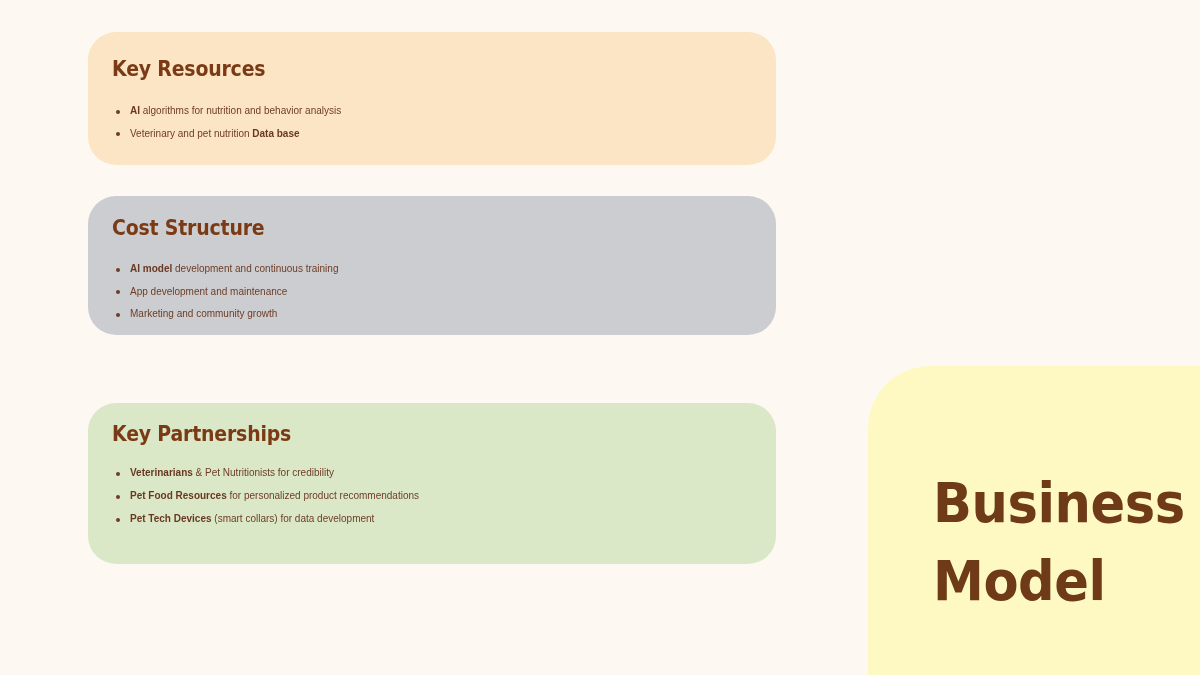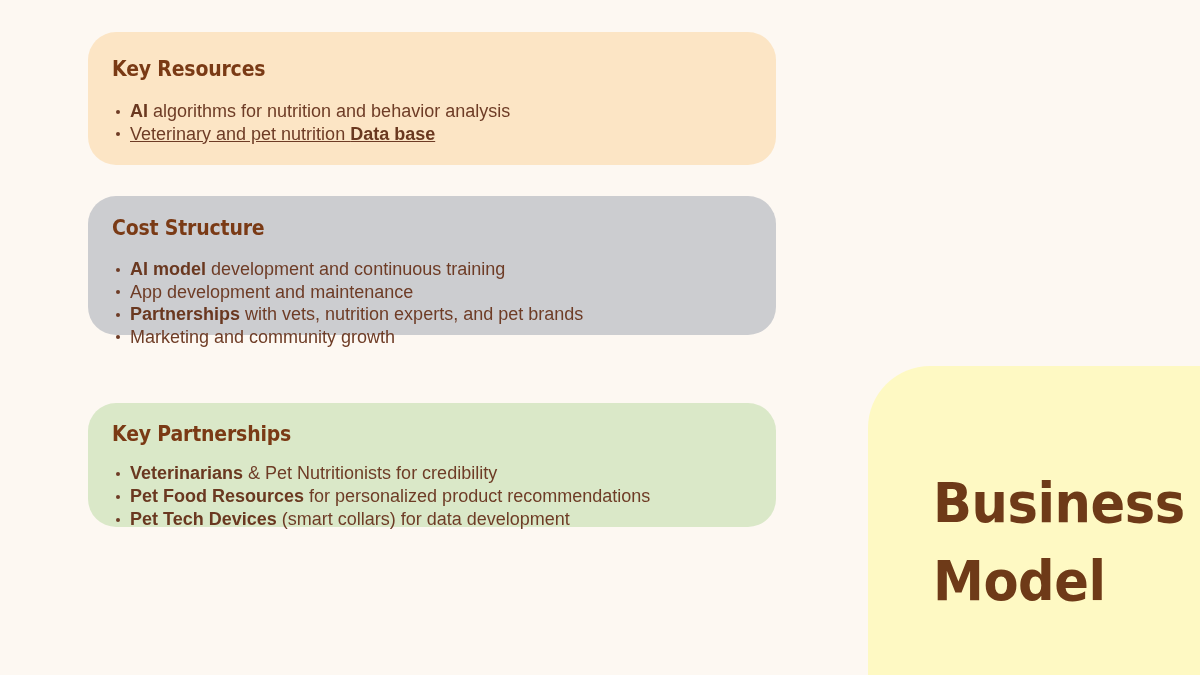--- a/index.html
+++ b/index.html
@@ -47,21 +47,21 @@
   .card {
     position: absolute;
     left: 88px;
     width: 688px;
     border-radius: 28px;
     padding: 0;
   }
 
   .card-peach  { top: 32px;  height: 133px; background: #FCE5C5; }
   .card-gray   { top: 196px; height: 139px; background: #CCCDD0; }
-  .card-green  { top: 403px; height: 124px; background: #DAE8C8; padding-left: 48px; }
+  .card-green  { top: 403px; height: 161px; background: #DAE8C8; padding-left: 48px; }
 
   .card-title {
     color: #7A3A15;
     font-family: "DejaVu Sans", sans-serif;
     font-weight: 700;
     font-size: 21px;
     line-height: 24px;
     letter-spacing: -0.2px;
     transform: scaleX(0.9);
     transform-origin: left top;
@@ -81,30 +81,30 @@
   }
 
   .card-peach .bullet-list { top: 68px; }
   .card-gray  .bullet-list { top: 62px; }
   .card-green .bullet-list { top: 59px; }
 
   .bullet-list li {
     position: relative;
     padding-left: 18px;
     color: #6E3C26;
-    font-size: 18px;
+    font-size: 10px;
     line-height: 22.5px;
     font-weight: 400;
   }
 
   .card-gray .bullet-list li  { margin-bottom: 0.3px; line-height: 22.5px; }
 
   .bullet-list li + li { margin-top: 0px; }
 
-  .card-peach .bullet-list li + li { margin-top: 0px; text-decoration: underline; }
+  .card-peach .bullet-list li + li { margin-top: 0px; }
   .card-gray  .bullet-list li + li { margin-top: 0px; }
   .card-green .bullet-list li + li { margin-top: 0.5px; }
 
   .bullet-list li::before {
     content: "";
     position: absolute;
     left: 4px;
     top: 9.5px;
     width: 4px;
     height: 4px;
@@ -130,21 +130,20 @@
     <li><span class="bold">AI</span><span> algorithms for nutrition and behavior analysis</span></li>
     <li><span>Veterinary and pet nutrition </span><span class="bold">Data base</span></li>
   </ul>
 </section>
 
 <section class="card card-gray">
   <h2 class="card-title">Cost Structure</h2>
   <ul class="bullet-list spaced-list">
     <li><span class="bold">AI model</span><span> development and continuous training</span></li>
     <li><span>App development and maintenance</span></li>
-    <li><span class="bold">Partnerships</span><span> with vets, nutrition experts, and pet brands</span></li>
     <li><span>Marketing and community growth</span></li>
   </ul>
 </section>
 
 <section class="card card-green">
   <h2 class="card-title">Key Partnerships</h2>
   <ul class="bullet-list spaced-list">
     <li><span class="bold">Veterinarians</span><span> &amp; Pet Nutritionists for credibility</span></li>
     <li><span class="bold">Pet Food Resources</span><span> for personalized product recommendations</span></li>
     <li><span class="bold">Pet Tech Devices</span><span> (smart collars) for data development</span></li>

